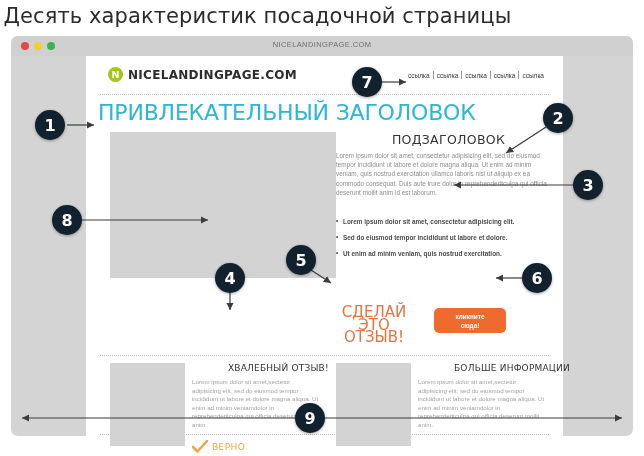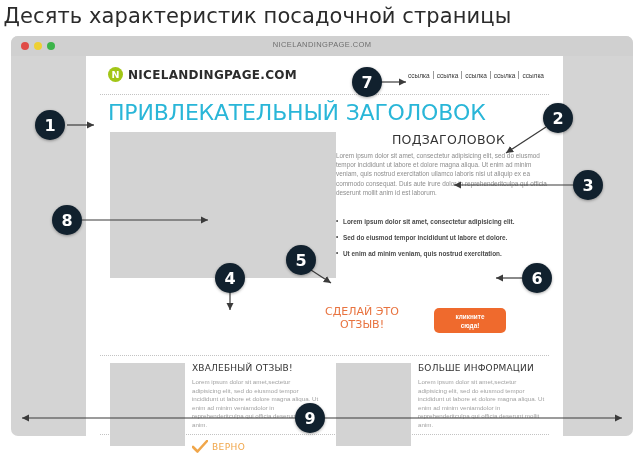--- a/index.html
+++ b/index.html
@@ -136,21 +136,21 @@
     height: 0;
     border-top: 1px dotted #c3c3c3;
   }
   #rule-top    { top: 38px; }
   #rule-middle { top: 299px; }
   #rule-bottom { top: 378px; }
 
   
   #headline {
     position: absolute;
-    left: 22px;
+    left: 12px;
     top: 44px;
     font-size: 22px;
     font-weight: normal;
     color: #29b6d8;
     letter-spacing: -0.2px;
     font-family: "DejaVu Sans", sans-serif;
     white-space: nowrap;
   }
 
   
@@ -208,24 +208,24 @@
     content: "•";
     position: absolute;
     left: 0;
     top: -1px;
     color: #4a4a4a;
   }
 
   
   #cta-text {
     position: absolute;
-    left: 236px;
+    left: 248px;
     top: 250px;
     width: 80px;
-    font-size: 11px;
+    font-size: 15px;
     color: #e8733f;
     line-height: 12.5px;
     text-align: center;
     font-family: "DejaVu Sans", sans-serif;
   }
   #cta-button {
     position: absolute;
     left: 348px;
     top: 252px;
     width: 72px;
@@ -256,20 +256,21 @@
   #col-left-image  { left: 24px;  top: 307px; }
   #col-right-image { left: 250px; top: 307px; }
 
   .col-heading {
     position: absolute;
     font-size: 9px;
     color: #333333;
     letter-spacing: 0.2px;
     font-family: "DejaVu Sans", sans-serif;
     white-space: nowrap;
+    margin-left: 36px;
   }
   #col-left-heading  { left: 106px; top: 307px; }
   #col-right-heading { left: 332px; top: 307px; }
 
   .col-text {
     position: absolute;
     width: 128px;
     font-size: 6.2px;
     line-height: 8.6px;
     color: #a2a2a2;

